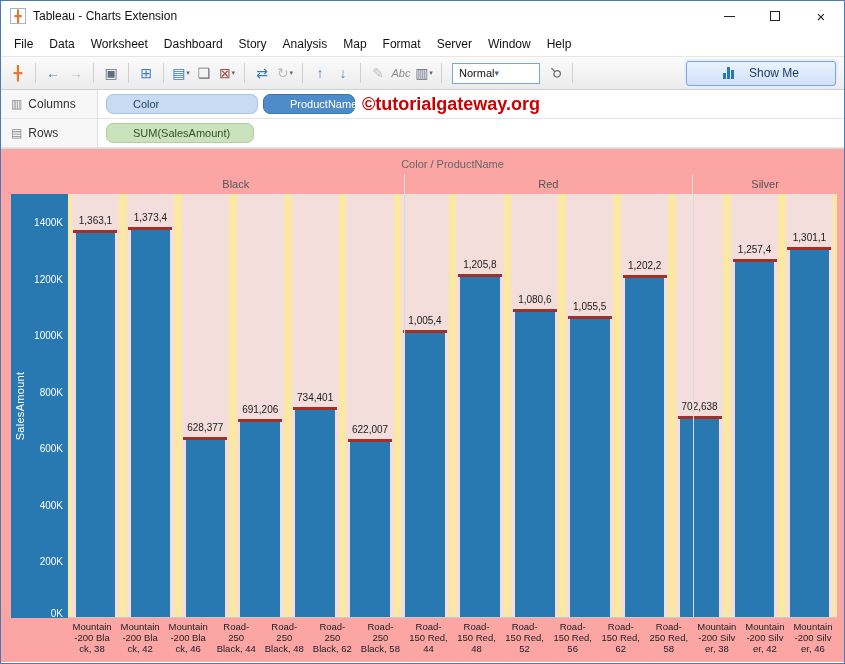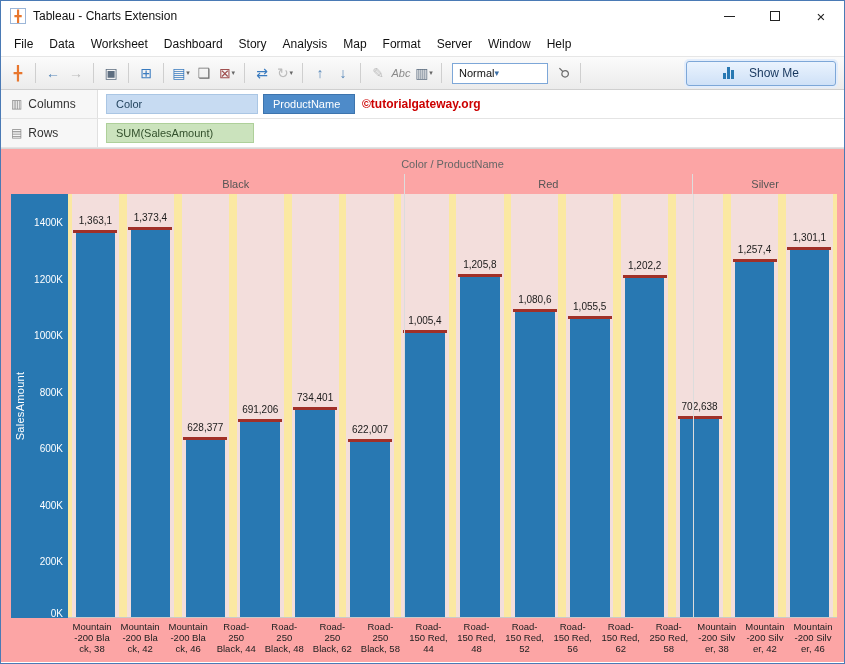--- a/index.html
+++ b/index.html
@@ -24,38 +24,38 @@
   .menubar { height: 25px; display: flex; align-items: center; padding-left: 5px; background: #fff; }
   .menu-item { padding: 3px 8px; font-size: 12px; cursor: default; }
   
   .toolbar { height: 34px; background: linear-gradient(#fbfbfb, #ebebeb); border-top: 1px solid #e6e6e6; border-bottom: 1px solid #cfcfcf; display: flex; align-items: center; padding: 0 8px 0 6px; }
   .tb-icons { display: flex; align-items: center; gap: 1px; }
   .tb-icon { min-width: 22px; height: 22px; display: flex; align-items: center; justify-content: center; border-radius: 2px; }
   .tb-glyph { font-size: 14px; line-height: 1; }
   .tb-text { font-size: 11px; font-style: italic; }
   .tb-caret { font-size: 7px; color: #666; margin-left: 1px; }
   .tb-sep { width: 1px; height: 20px; background: #cfcfcf; margin: 0 5px; }
-  .view-select { display: flex; align-items: center; justify-content: flex-start; width: 96px; height: 21px; border: 1px solid #7da7d8; background: #fff; font-size: 11px; padding: 0 3px 0 6px; margin: 0 5px; }
+  .view-select { display: flex; align-items: center; justify-content: flex-start; width: 88px; height: 21px; border: 1px solid #7da7d8; background: #fff; font-size: 11px; padding: 0 3px 0 6px; margin: 0 5px; }
   .vs-caret { font-size: 9px; color: #3a6ea5; }
   .pin .tb-glyph { display: inline-block; transform: rotate(135deg); color: #6d6d6d; }
   .show-me { margin-left: auto; width: 150px; height: 25px; border: 1px solid #7da7d8; border-radius: 3px; background: linear-gradient(#eaf3fe, #cfe1f7); display: flex; align-items: center; justify-content: center; gap: 15px; font-size: 12px; color: #17375e; box-shadow: 0 0 0 2px #e3edfb; cursor: default; }
   .showme-icon { display: flex; align-items: flex-end; gap: 1px; height: 12px; }
   .showme-icon i { display: block; width: 3px; background: var(--accent, #2878B2); }
   .showme-icon i:nth-child(1){ height: 6px; } .showme-icon i:nth-child(2){ height: 12px; } .showme-icon i:nth-child(3){ height: 9px; }
   
   .shelves { border-bottom: 1px solid #d8d8d8; }
   .shelf-row { height: 29px; display: flex; align-items: stretch; border-bottom: 1px solid #e4e4e4; background: #fff; }
   .shelf-label { width: 97px; flex: none; display: flex; align-items: center; gap: 6px; padding-left: 10px; font-size: 12px; color: #333; border-right: 1px solid #e0e0e0; background: #f7f7f7; }
   .shelf-icon { color: #8a8a8a; font-size: 12px; }
   .shelf-field { flex: 1; display: flex; align-items: center; gap: 5px; padding-left: 8px; }
-  .pill { height: 20px; border-radius: 0; display: flex; align-items: center; padding: 0 9px; font-size: 11px; flex: none; }
+  .pill { height: 20px; border-radius: 7px; display: flex; align-items: center; padding: 0 26px; font-size: 11px; flex: none; }
   .pill-dim1 { width: 152px; background: var(--dimension-pill, #C7DBF2); border: 1px solid #aac6e4; color: #24455f; }
   .pill-dim2 { width: 92px; background: var(--dimension-pill-active, #4E8BC9); border: 1px solid #3d74ad; color: #fff; }
   .pill-measure { width: 148px; background: var(--measure-pill, #CBE3BD); border: 1px solid #aed09a; color: #33502c; }
-  .watermark { color: var(--watermark, #CC0000); font-weight: bold; font-size: 12px; margin-left: 2px; }
+  .watermark { color: var(--watermark, #CC0000); font-weight: bold; font-size: 18px; margin-left: 2px; }
   
   .chart-section { padding: 5px 7px 0 10px; background: #fca5a5; }
   .chart-title { margin-left: 57px; height: 20px; line-height: 20px; text-align: center; font-size: 11px; color: #666; }
   .col-headers { margin-left: 57px; height: 20px; display: flex; }
   .col-header { display: flex; align-items: center; justify-content: center; font-size: 11px; color: #555; border-left: 1px solid #ddd; }
   .col-header:first-child { border-left: none; }
   .plot-row { display: flex; height: 424px; }
   .y-axis { width: 57px; flex: none; background: var(--axis-bg, #2878B2); position: relative; }
   .y-title { position: absolute; left: 3px; top: 50%; transform: translateY(-50%) rotate(180deg); writing-mode: vertical-rl; color: #fff; font-size: 11px; letter-spacing: .3px; }
   .y-tick { position: absolute; right: 5px; transform: translateY(50%); color: #fff; font-size: 10px; white-space: nowrap; }

